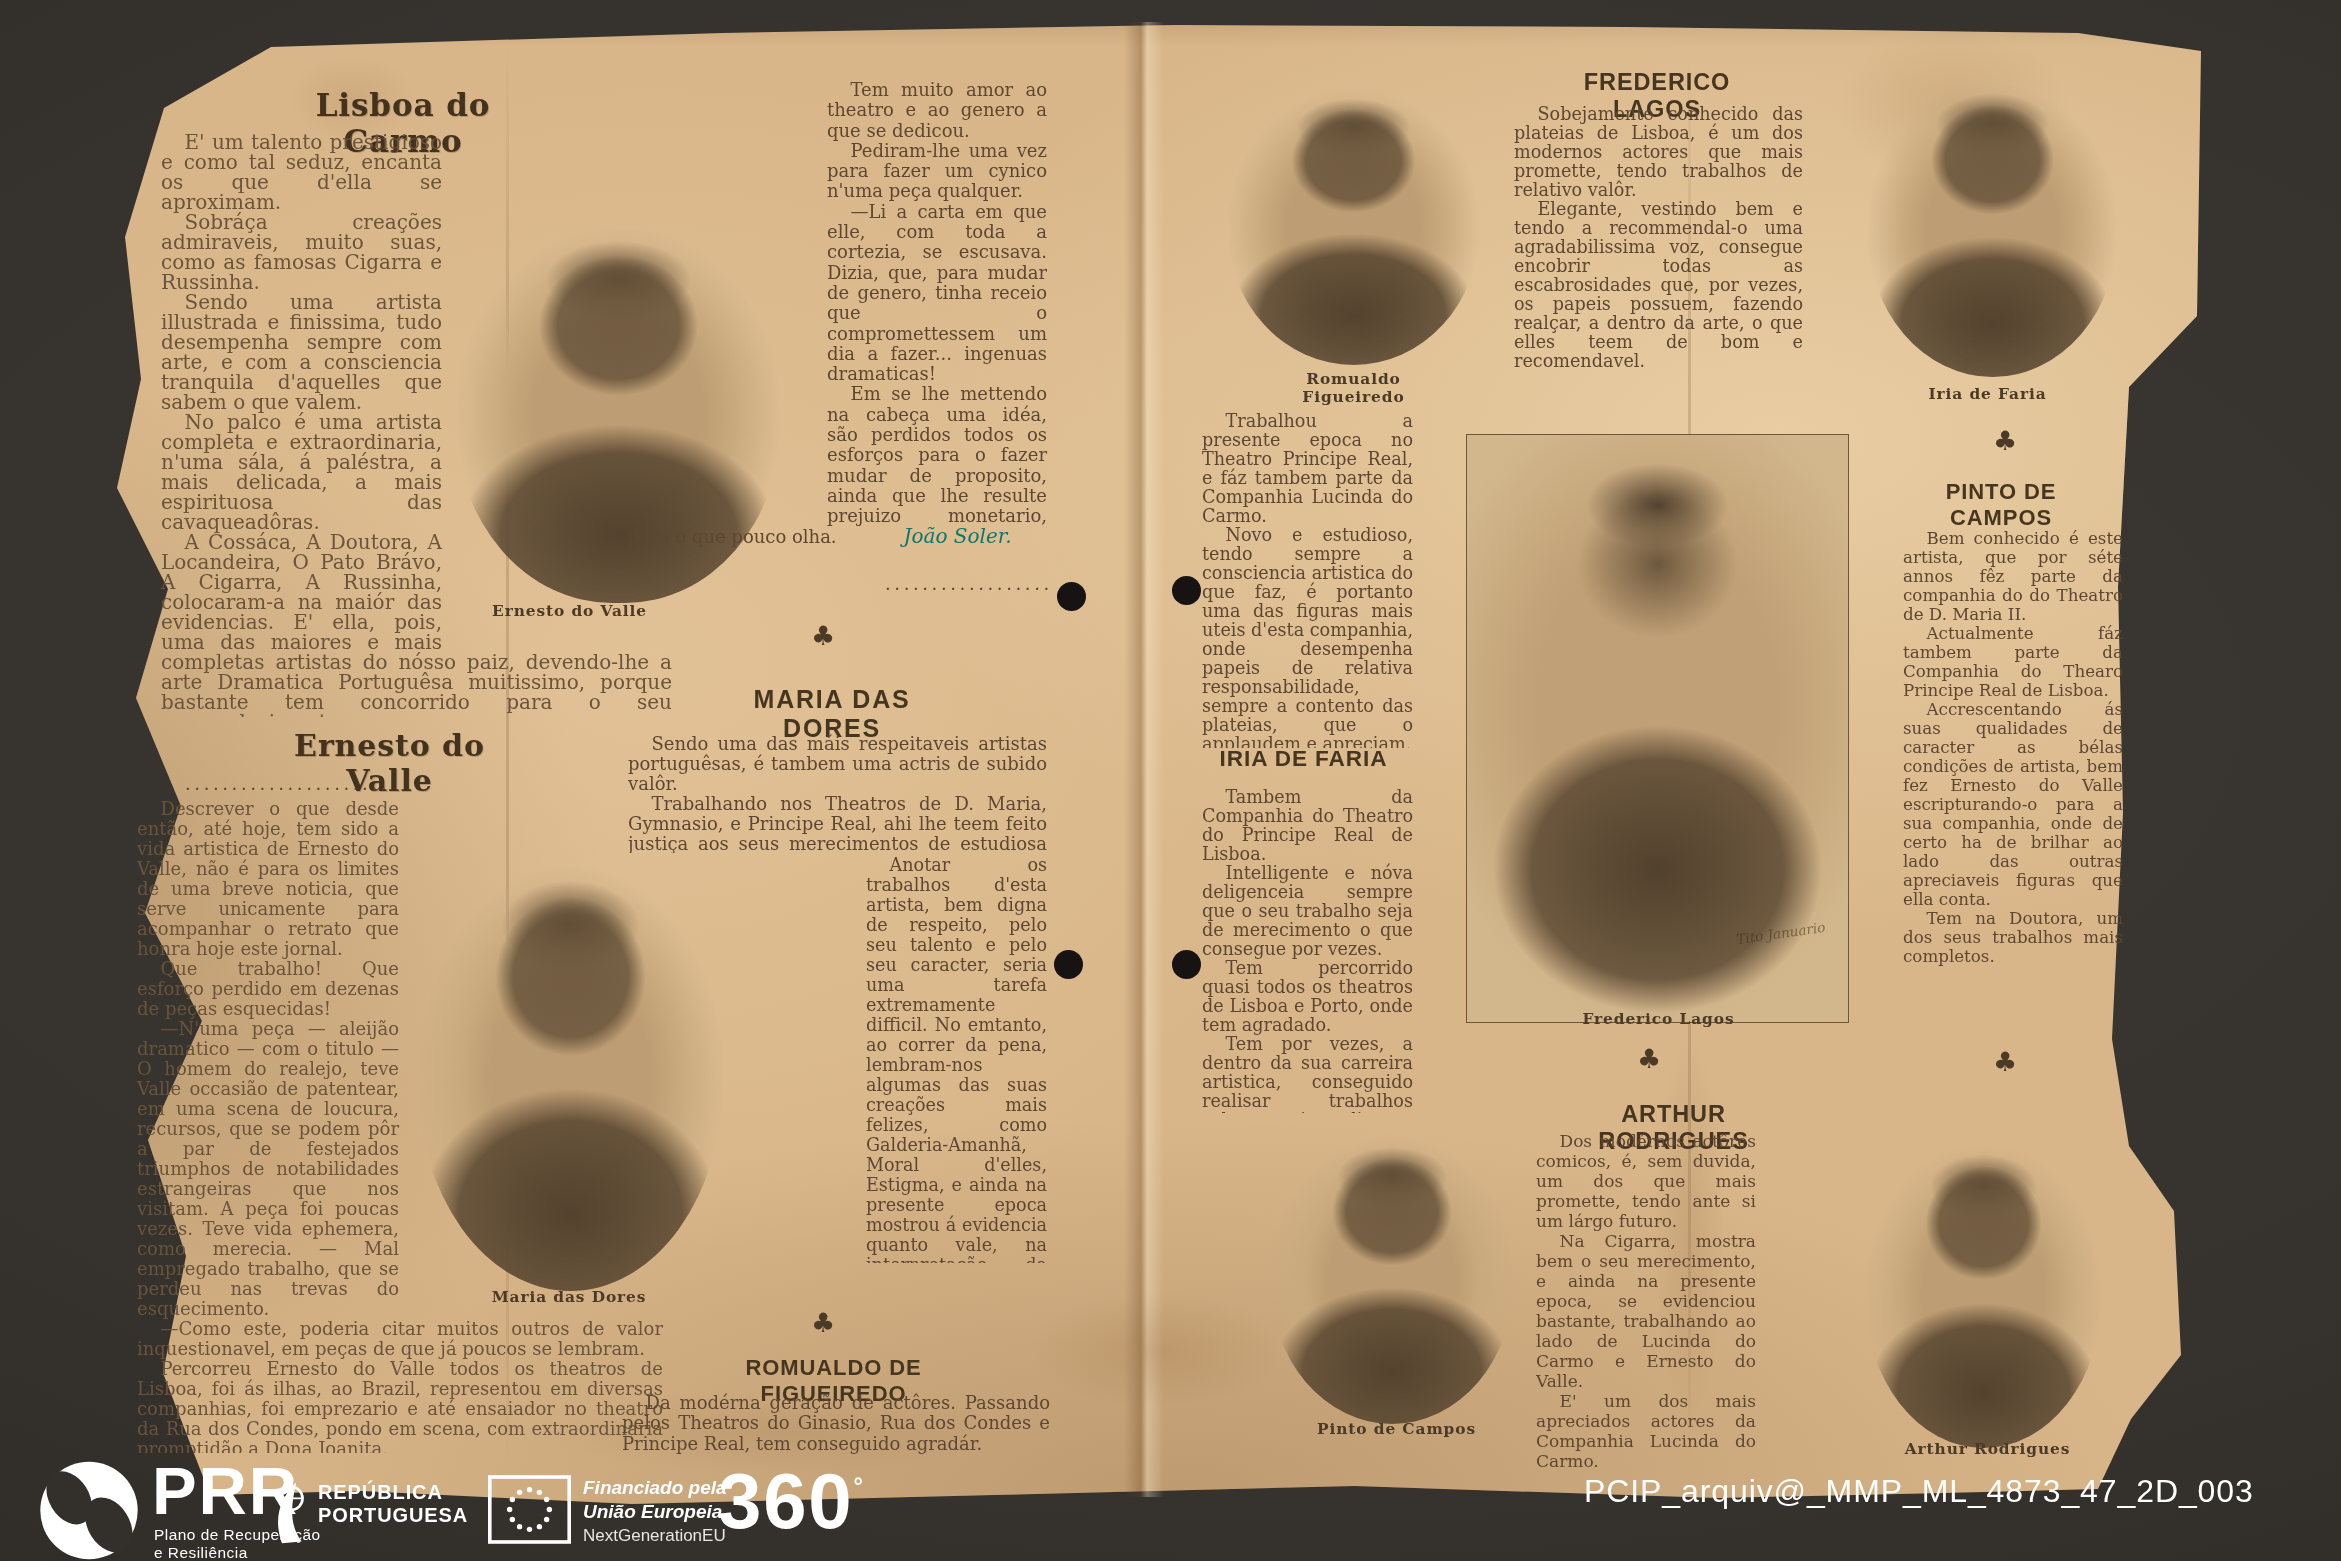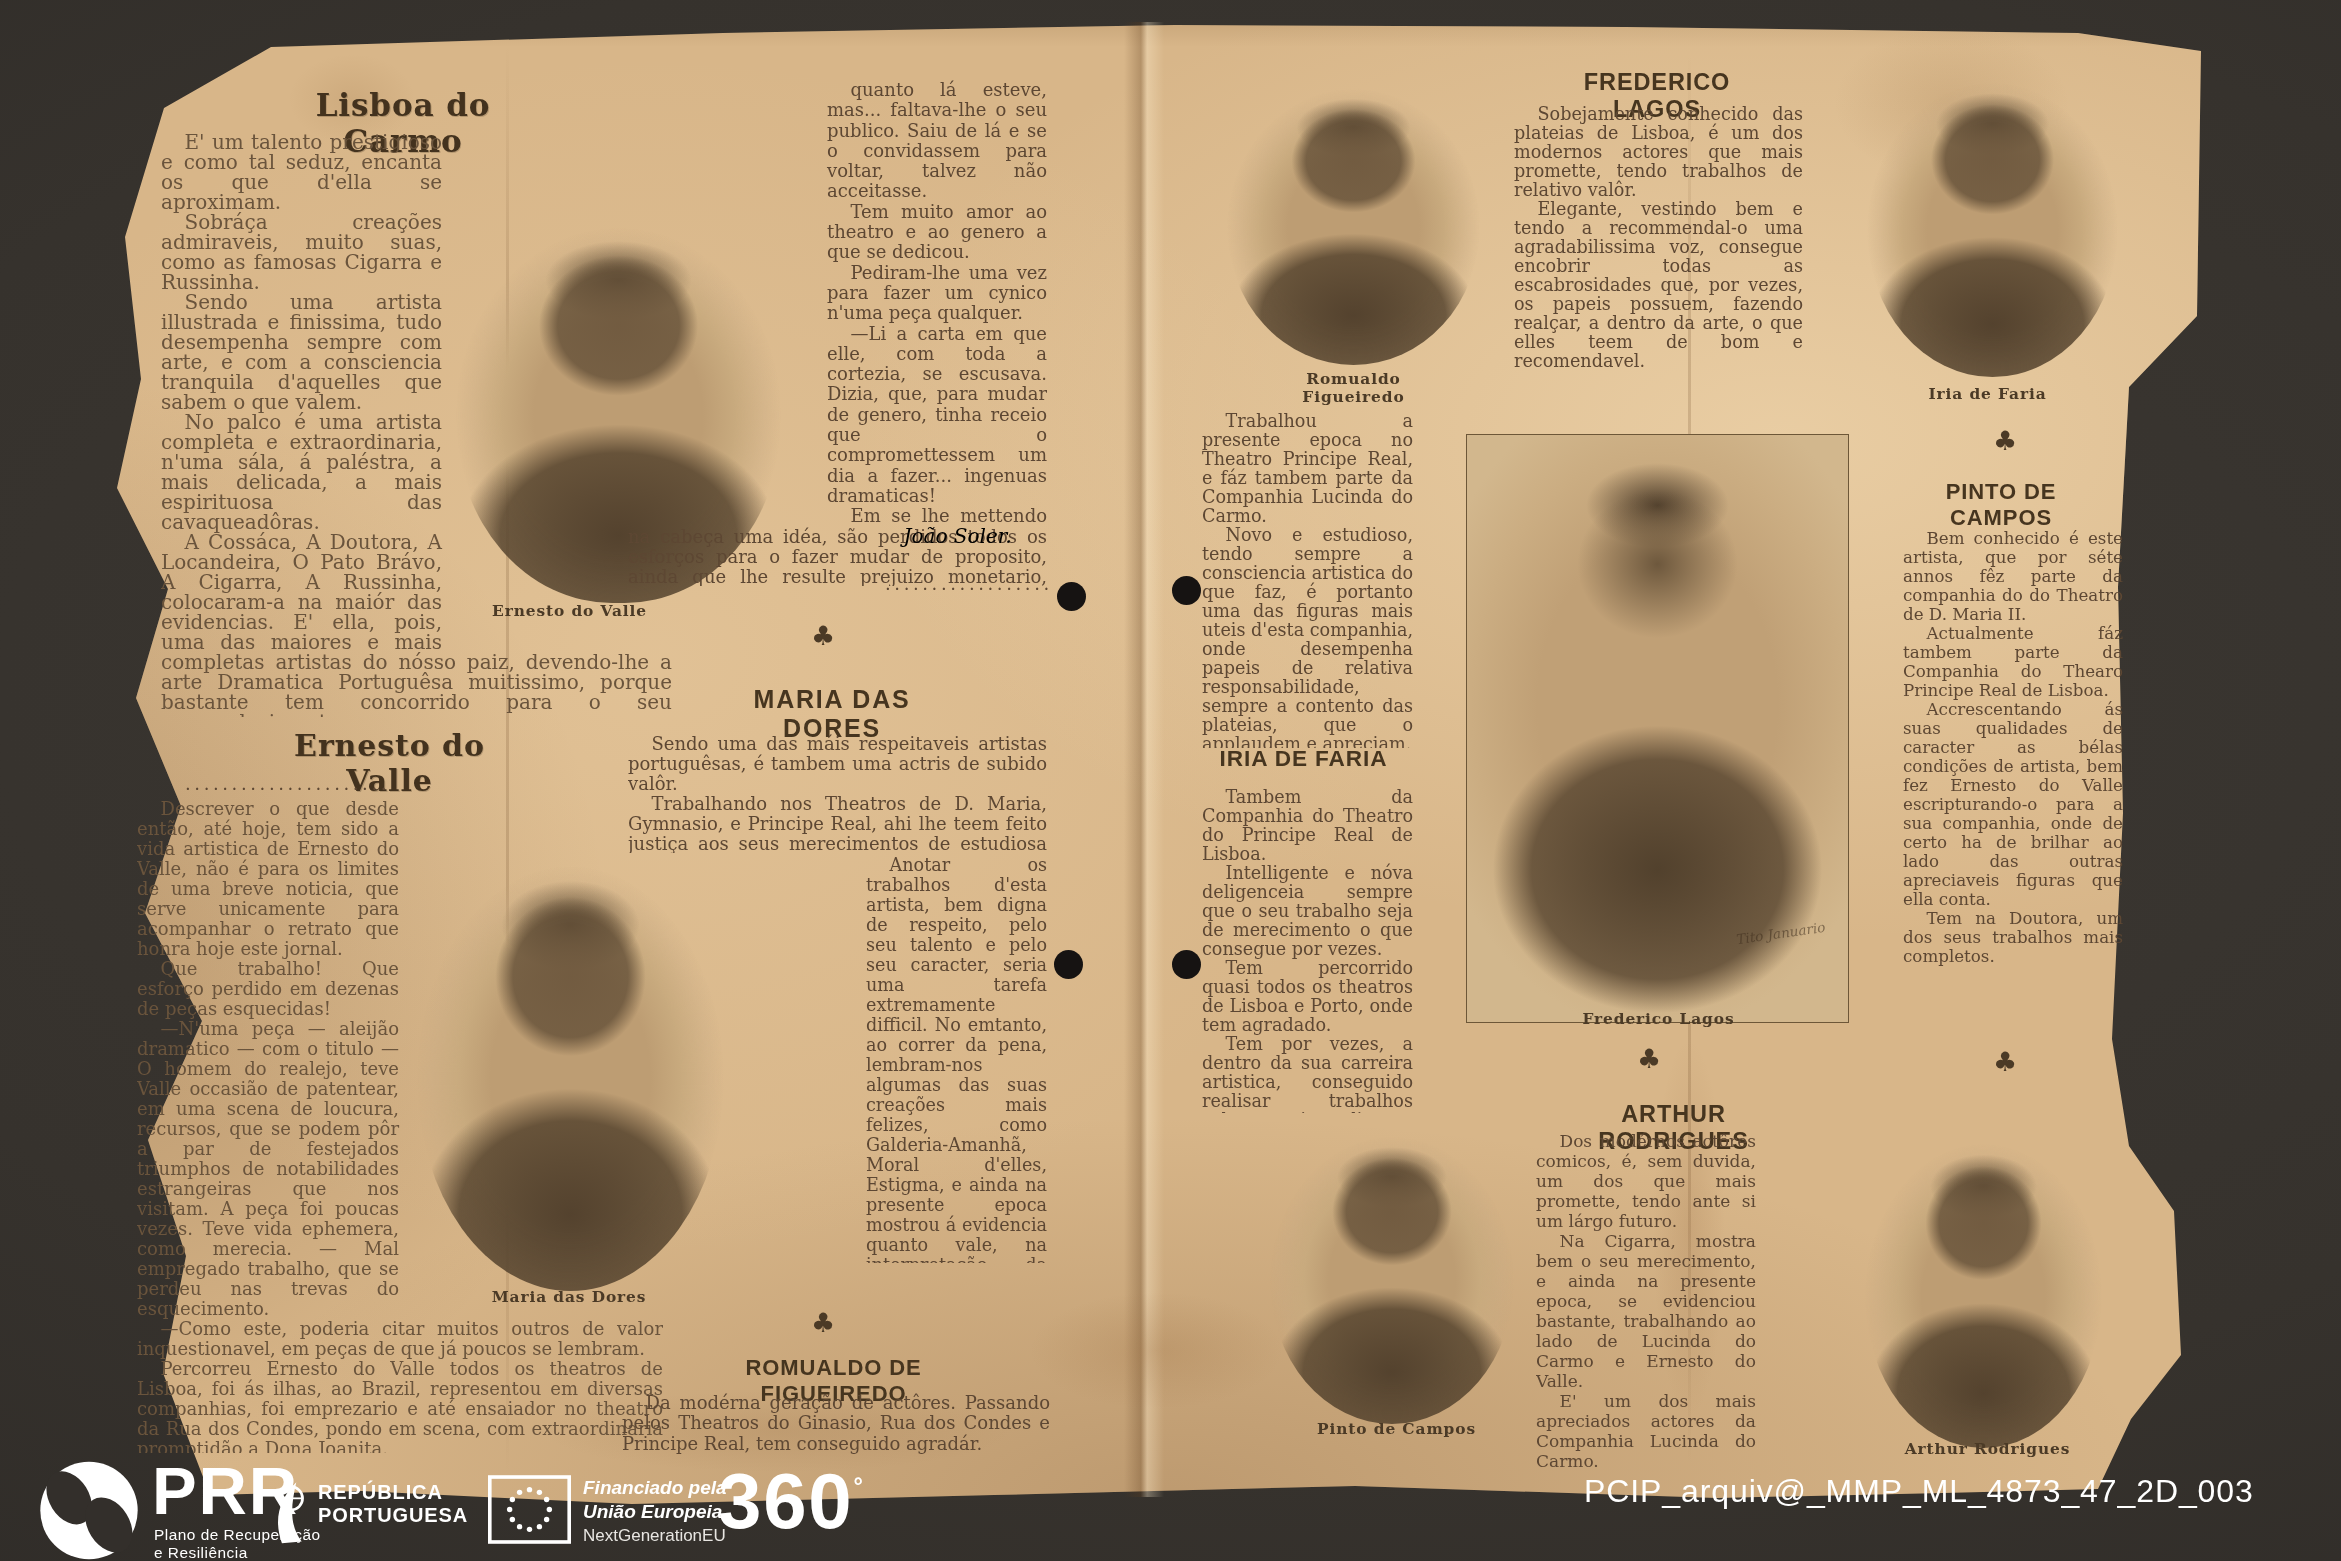--- a/index.html
+++ b/index.html
@@ -38,21 +38,21 @@
   .sp-r{float:right;}
   .sp-l{float:left;}
   .hd-display{position:absolute;z-index:3;font-family:"DejaVu Serif",serif;font-weight:bold;
     color:#43321e;text-align:center;letter-spacing:0.9px;text-shadow:0.9px 0.9px 0 rgba(67,50,30,.25);}
   .hd-caps{position:absolute;z-index:3;font-family:"Liberation Sans",sans-serif;font-weight:700;
     color:#46351f;text-align:center;letter-spacing:1.8px;}
   .cap{position:absolute;z-index:3;font-family:"DejaVu Serif",serif;font-weight:bold;
     font-size:15.4px;color:#4b3a26;text-align:center;letter-spacing:0.9px;}
   .clover{position:absolute;z-index:3;font-size:27px;color:#4b3a26;}
   .dots{position:absolute;z-index:3;font-size:18px;letter-spacing:3.6px;color:#5d4733;white-space:nowrap;overflow:hidden;}
-  .sig{position:absolute;z-index:3;font-style:italic;font-size:20px;color:#000000;text-align:center;}
+  .sig{position:absolute;z-index:3;font-style:italic;font-size:20px;color:#0f766e;text-align:center;}
   
   .oval{position:absolute;z-index:3;border-radius:50%;
     background:
       radial-gradient(ellipse 34% 26% at 50% 26%, rgba(110,88,62,.95) 0%, rgba(100,80,56,.8) 55%, rgba(0,0,0,0) 72%),
       radial-gradient(ellipse 30% 14% at 50% 14%, rgba(70,55,38,.9) 0%, rgba(0,0,0,0) 75%),
       radial-gradient(ellipse 66% 40% at 50% 82%, rgba(78,61,42,.95) 0%, rgba(88,70,48,.85) 55%, rgba(0,0,0,0) 74%),
       radial-gradient(closest-side, #bd9d73 52%, #c8aa7e 72%, rgba(200,170,130,.35) 90%, rgba(0,0,0,0) 100%);}
   .frame{position:absolute;z-index:3;border:1.8px solid #6d5738;
     background:
       radial-gradient(ellipse 30% 18% at 50% 22%, rgba(105,84,58,.95) 0%, rgba(0,0,0,0) 70%),
@@ -113,21 +113,20 @@
   <p>—Como este, poderia citar muitos outros de valor inquestionavel, em peças de que já poucos se lembram.</p>
   <p>Percorreu Ernesto do Valle todos os theatros de Lisboa, foi ás ilhas, ao Brazil, representou em diversas companhias, foi emprezario e até ensaiador no theatro da Rua dos Condes, pondo em scena, com extraordinaria promptidão a Dona Joanita.</p>
 
 </div>
 
 <div class="oval" style="left:417px;top:866px;width:307px;height:425px;"></div>
 <div class="cap" style="left:447px;top:1288px;width:244px;">Maria das Dores</div>
 
 <div class="txt" style="left:628px;top:80px;width:419px;height:506px;font-size:18px;line-height:20.3px;">
   <div class="sp-l" style="width:199px;height:276px;margin-top:168px;"></div>
-  <p>quanto lá esteve, mas... faltava-lhe o seu publico. Saiu de lá e se o convidassem para voltar, talvez não acceitasse.</p>
   <p>Tem muito amor ao theatro e ao genero a que se dedicou.</p>
   <p>Pediram-lhe uma vez para fazer um cynico n'uma peça qualquer.</p>
   <p>—Li a carta em que elle, com toda a cortezia, se escusava. Dizia, que, para mudar de genero, tinha receio que o compromettessem um dia a fazer... ingenuas dramaticas!</p>
   <p>Em se lhe mettendo na cabeça uma idéa, são perdidos todos os esforços para o fazer mudar de proposito, ainda que lhe resulte prejuizo monetario, para o que pouco olha.</p>
 
 </div>
 <div class="sig" style="left:867px;top:524px;width:181px;">João Soler.</div>
 <div class="dots" style="left:885px;top:573px;width:181px;">..................</div>
 <div class="clover" style="left:811px;top:620px;">♣</div>
 

